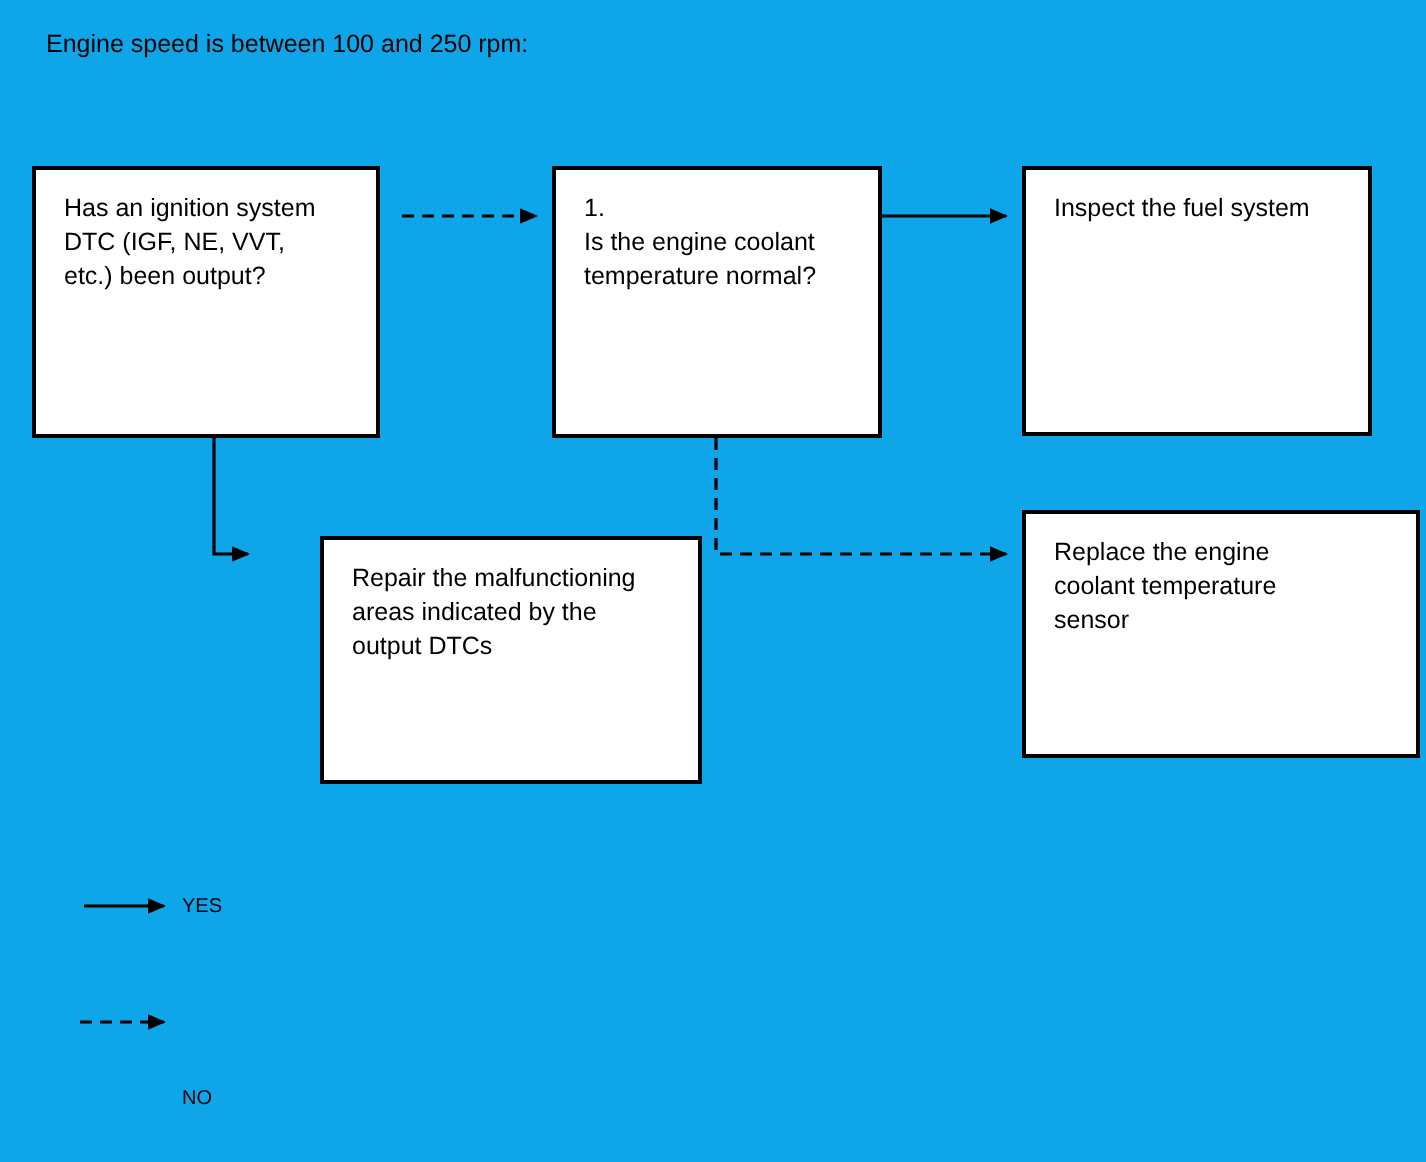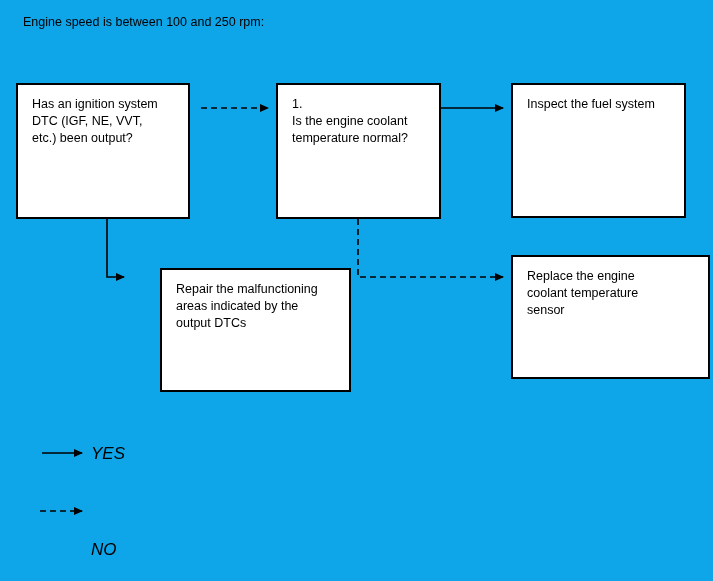--- a/index.html
+++ b/index.html
@@ -54,25 +54,24 @@
   svg.edges {
     position: absolute;
     left: 0;
     top: 0;
     width: 713px;
     height: 581px;
     pointer-events: none;
   }
   .legend-label {
     position: absolute;
-    font-size: 17px;
+    font-size: 10px;
     line-height: 15px;
     color: #000000;
     white-space: nowrap;
-    font-style: italic;
   }
   #legend-yes-label { left: 91px; top: 446px; }
   #legend-no-label  { left: 91px; top: 504px; margin-top: 38px; }
 </style>
 </head>
 <body>
 
 <div id="page">
 
   <div class="heading">Engine speed is between 100 and 250 rpm:</div>

